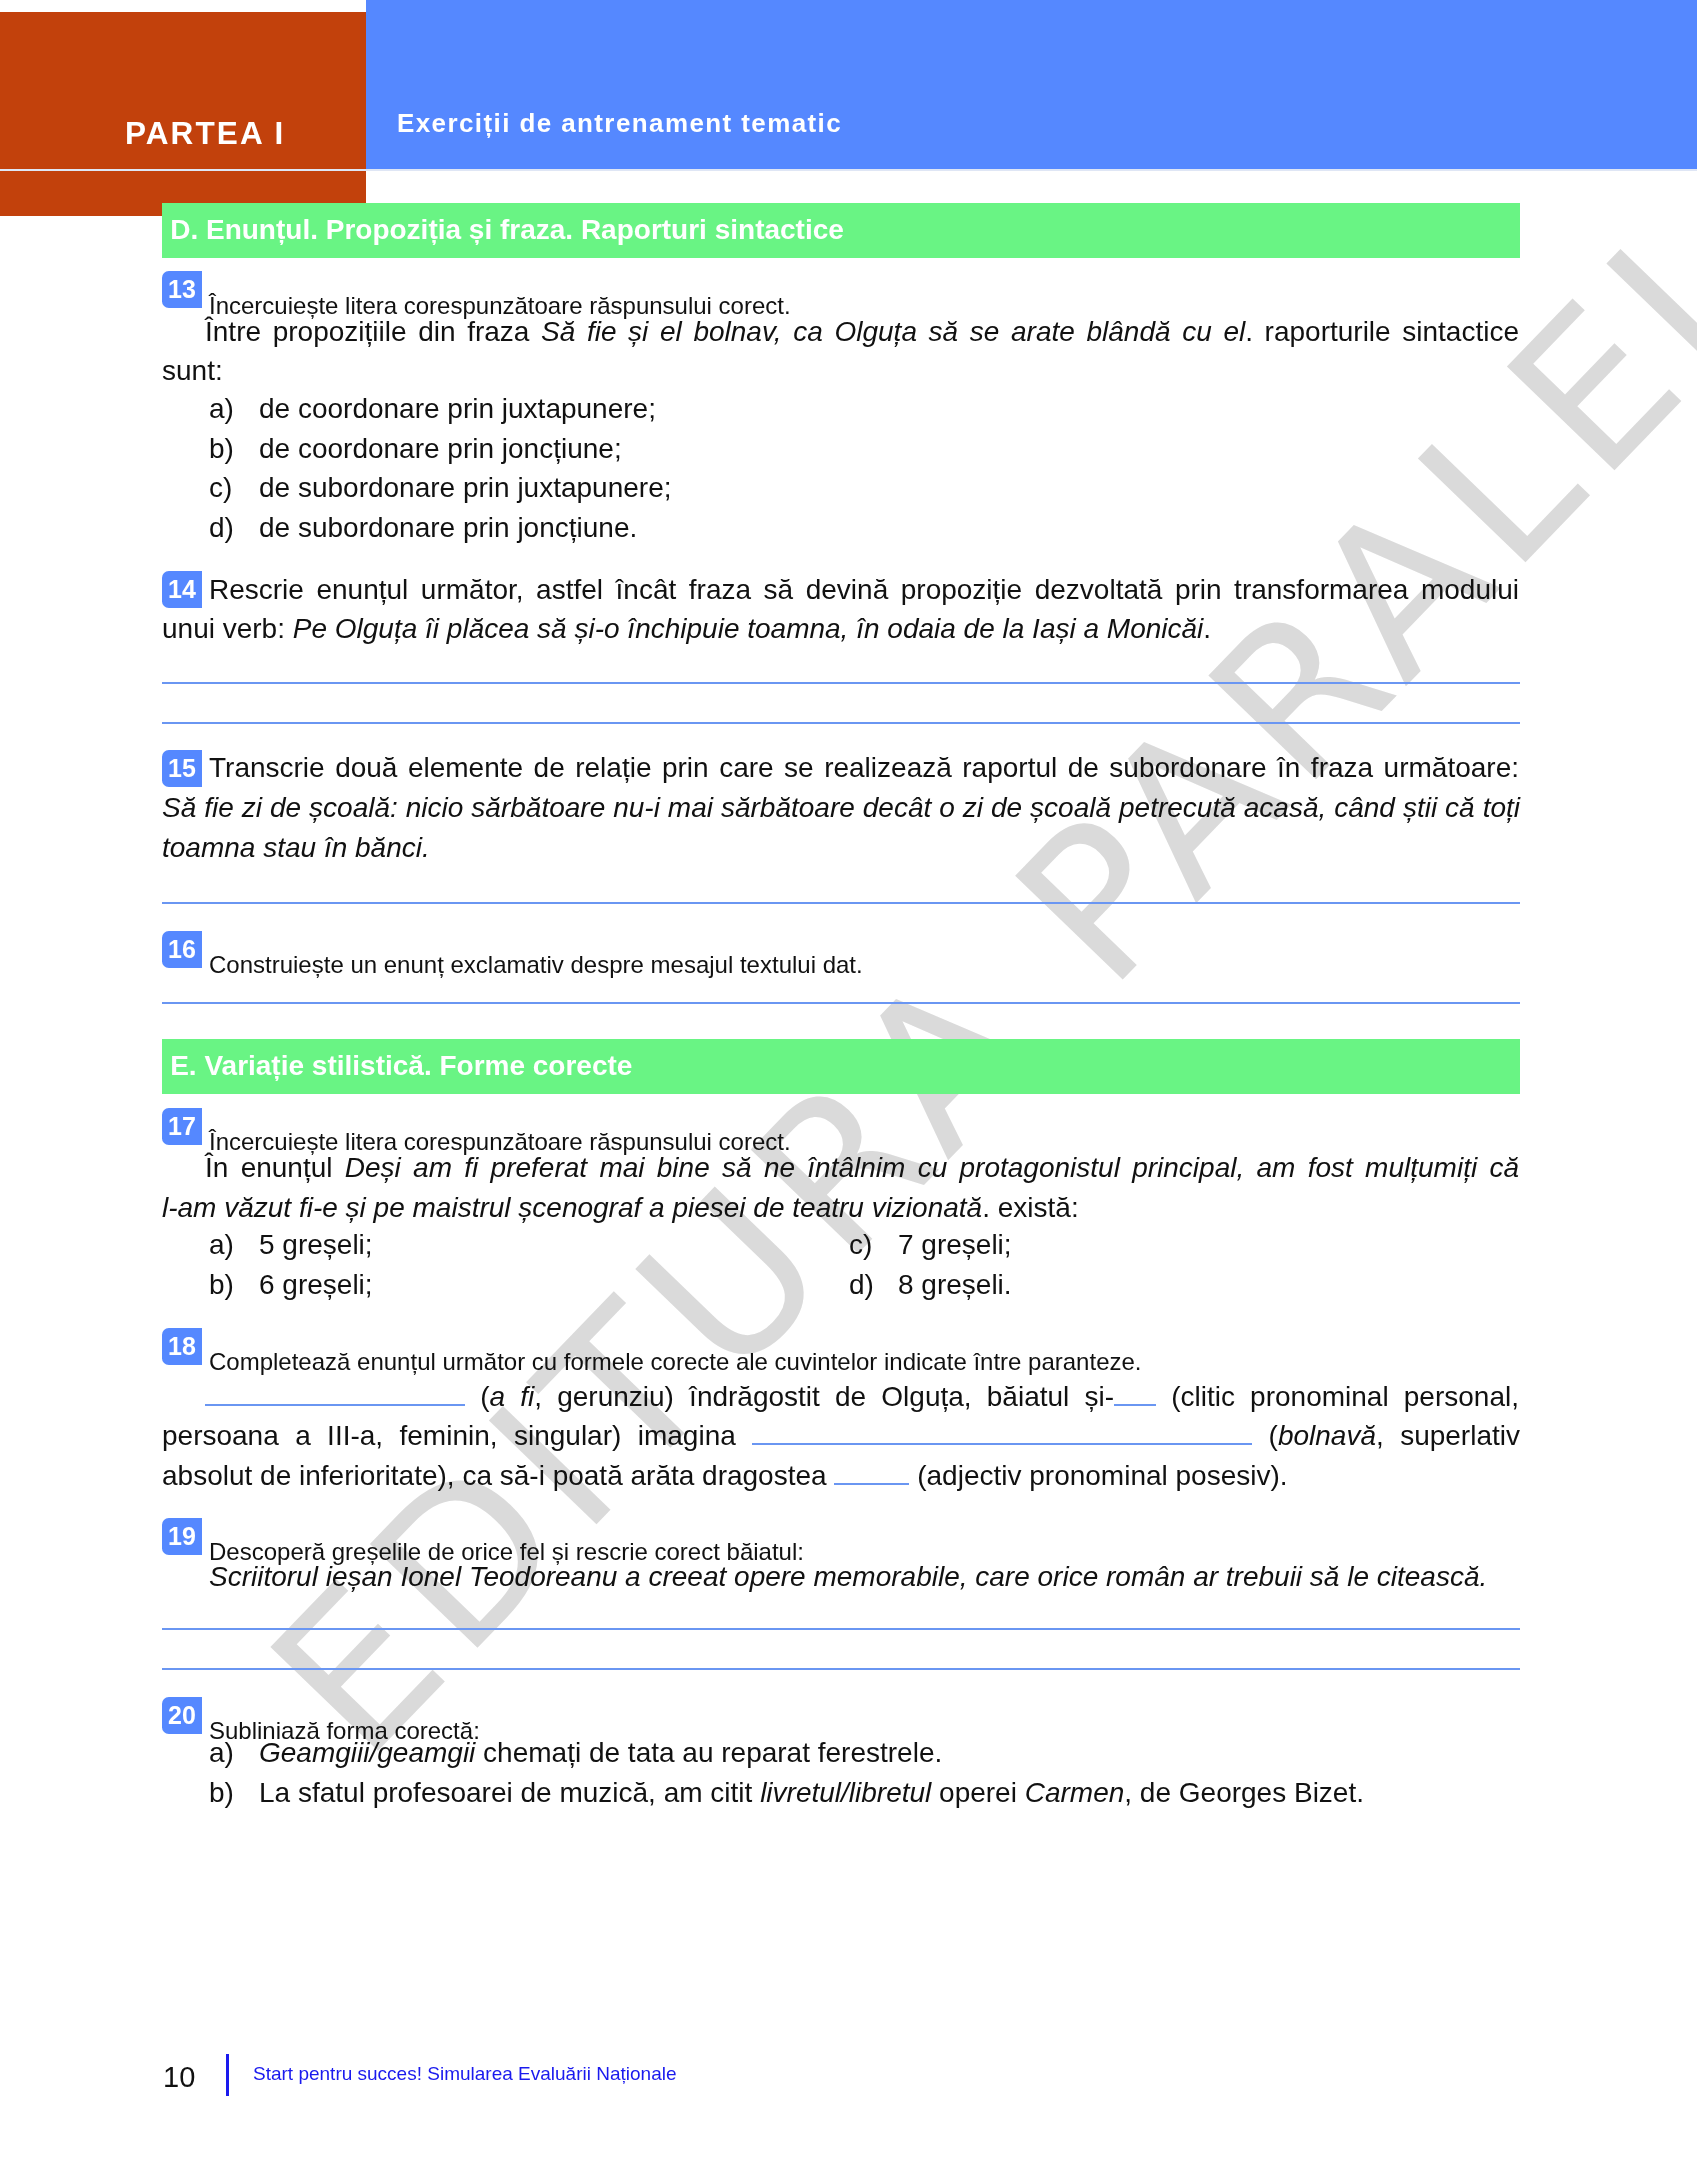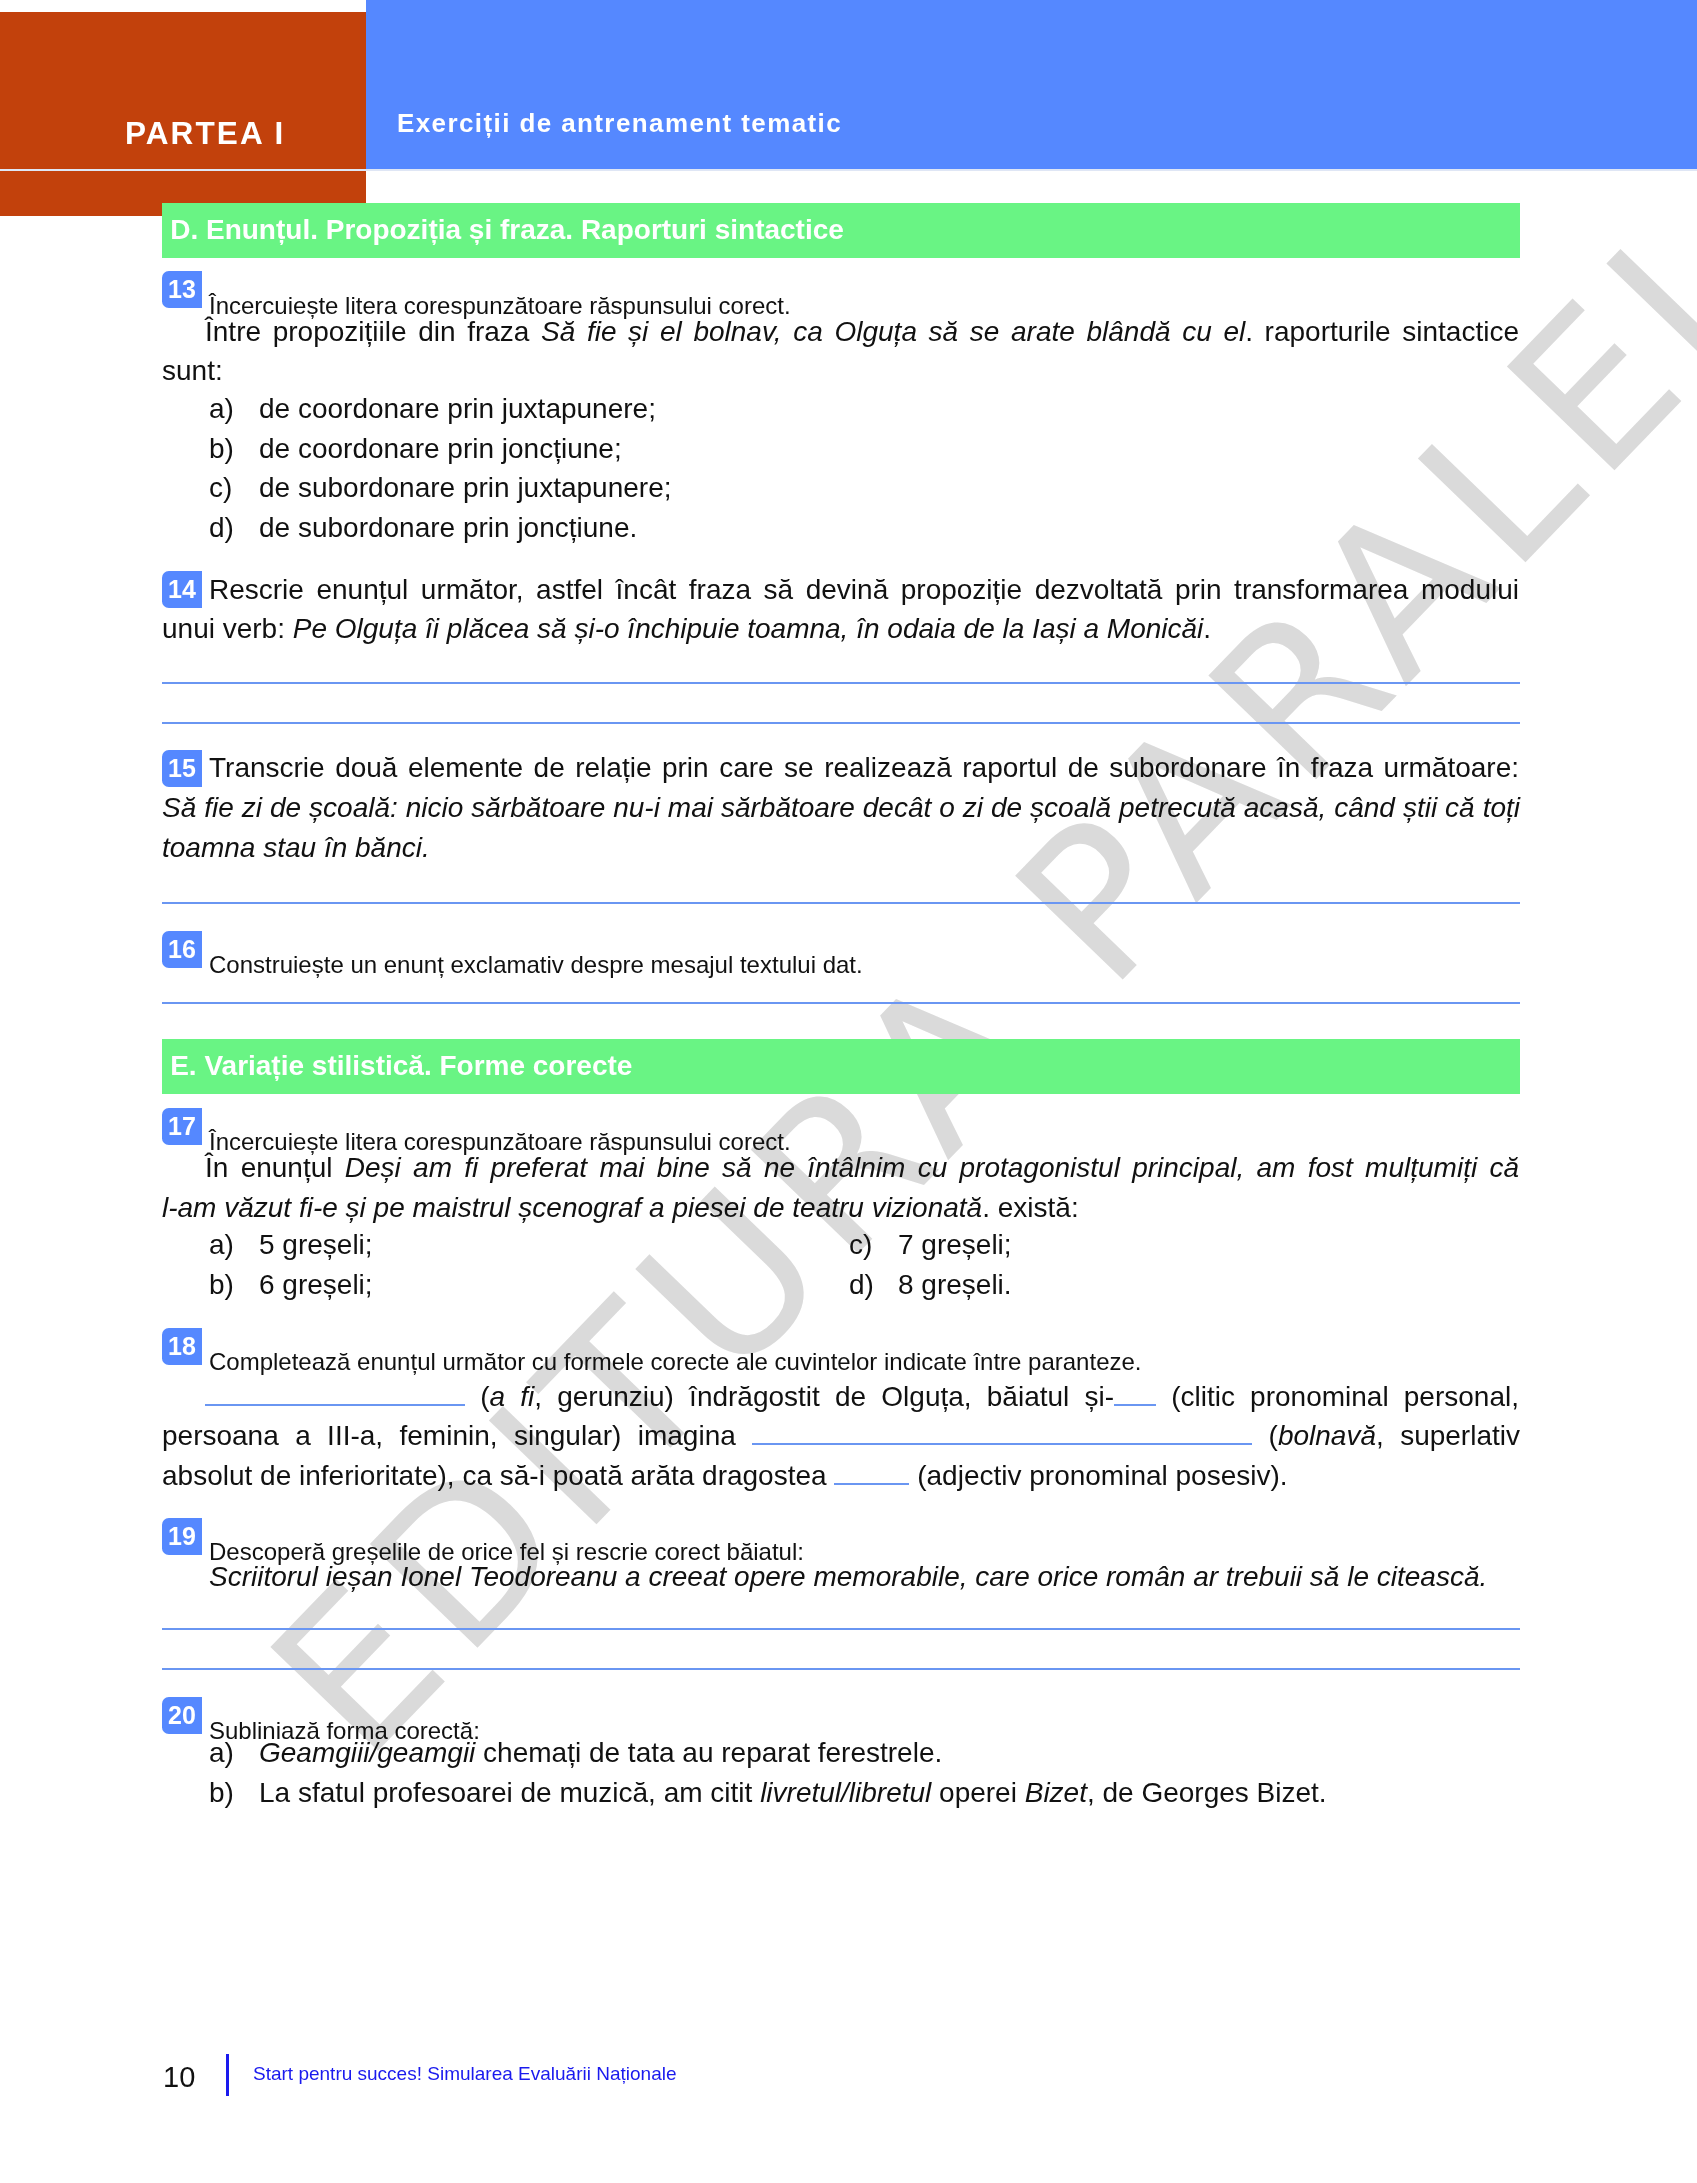--- a/index.html
+++ b/index.html
@@ -145,19 +145,19 @@
 <div class="answer-line" style="top:1668px;"></div>
 
 <div class="badge" style="top:1697px;">20</div>
 <div class="q-text" style="top:1697px;">Subliniază forma corectă:</div>
 <div>
   <span class="opt-letter" style="left:209px; top:1737px;">a)</span>
   <span class="opt-text" style="left:259px; top:1737px;"><span class="it">Geamgiii/geamgii</span><span> chemați de tata au reparat ferestrele.</span></span>
 </div>
 <div>
   <span class="opt-letter" style="left:209px; top:1777px;">b)</span>
-  <span class="opt-text" style="left:259px; top:1777px;"><span>La sfatul profesoarei de muzică, am citit </span><span class="it">livretul/libretul</span><span> operei </span><span class="it">Bizet</span><span>, de Georges Bizet.</span></span>
+  <span class="opt-text" style="left:259px; top:1777px;"><span>La sfatul profesoarei de muzică, am citit </span><span class="it">livretul/libretul</span><span> operei </span><span class="it">Carmen</span><span>, de Georges Bizet.</span></span>
 </div>
 
 <div class="footer-num">10</div>
 <div class="footer-bar"></div>
 <div class="footer-text">Start pentru succes! Simularea Evaluării Naționale</div>
 
 
 </body></html>

